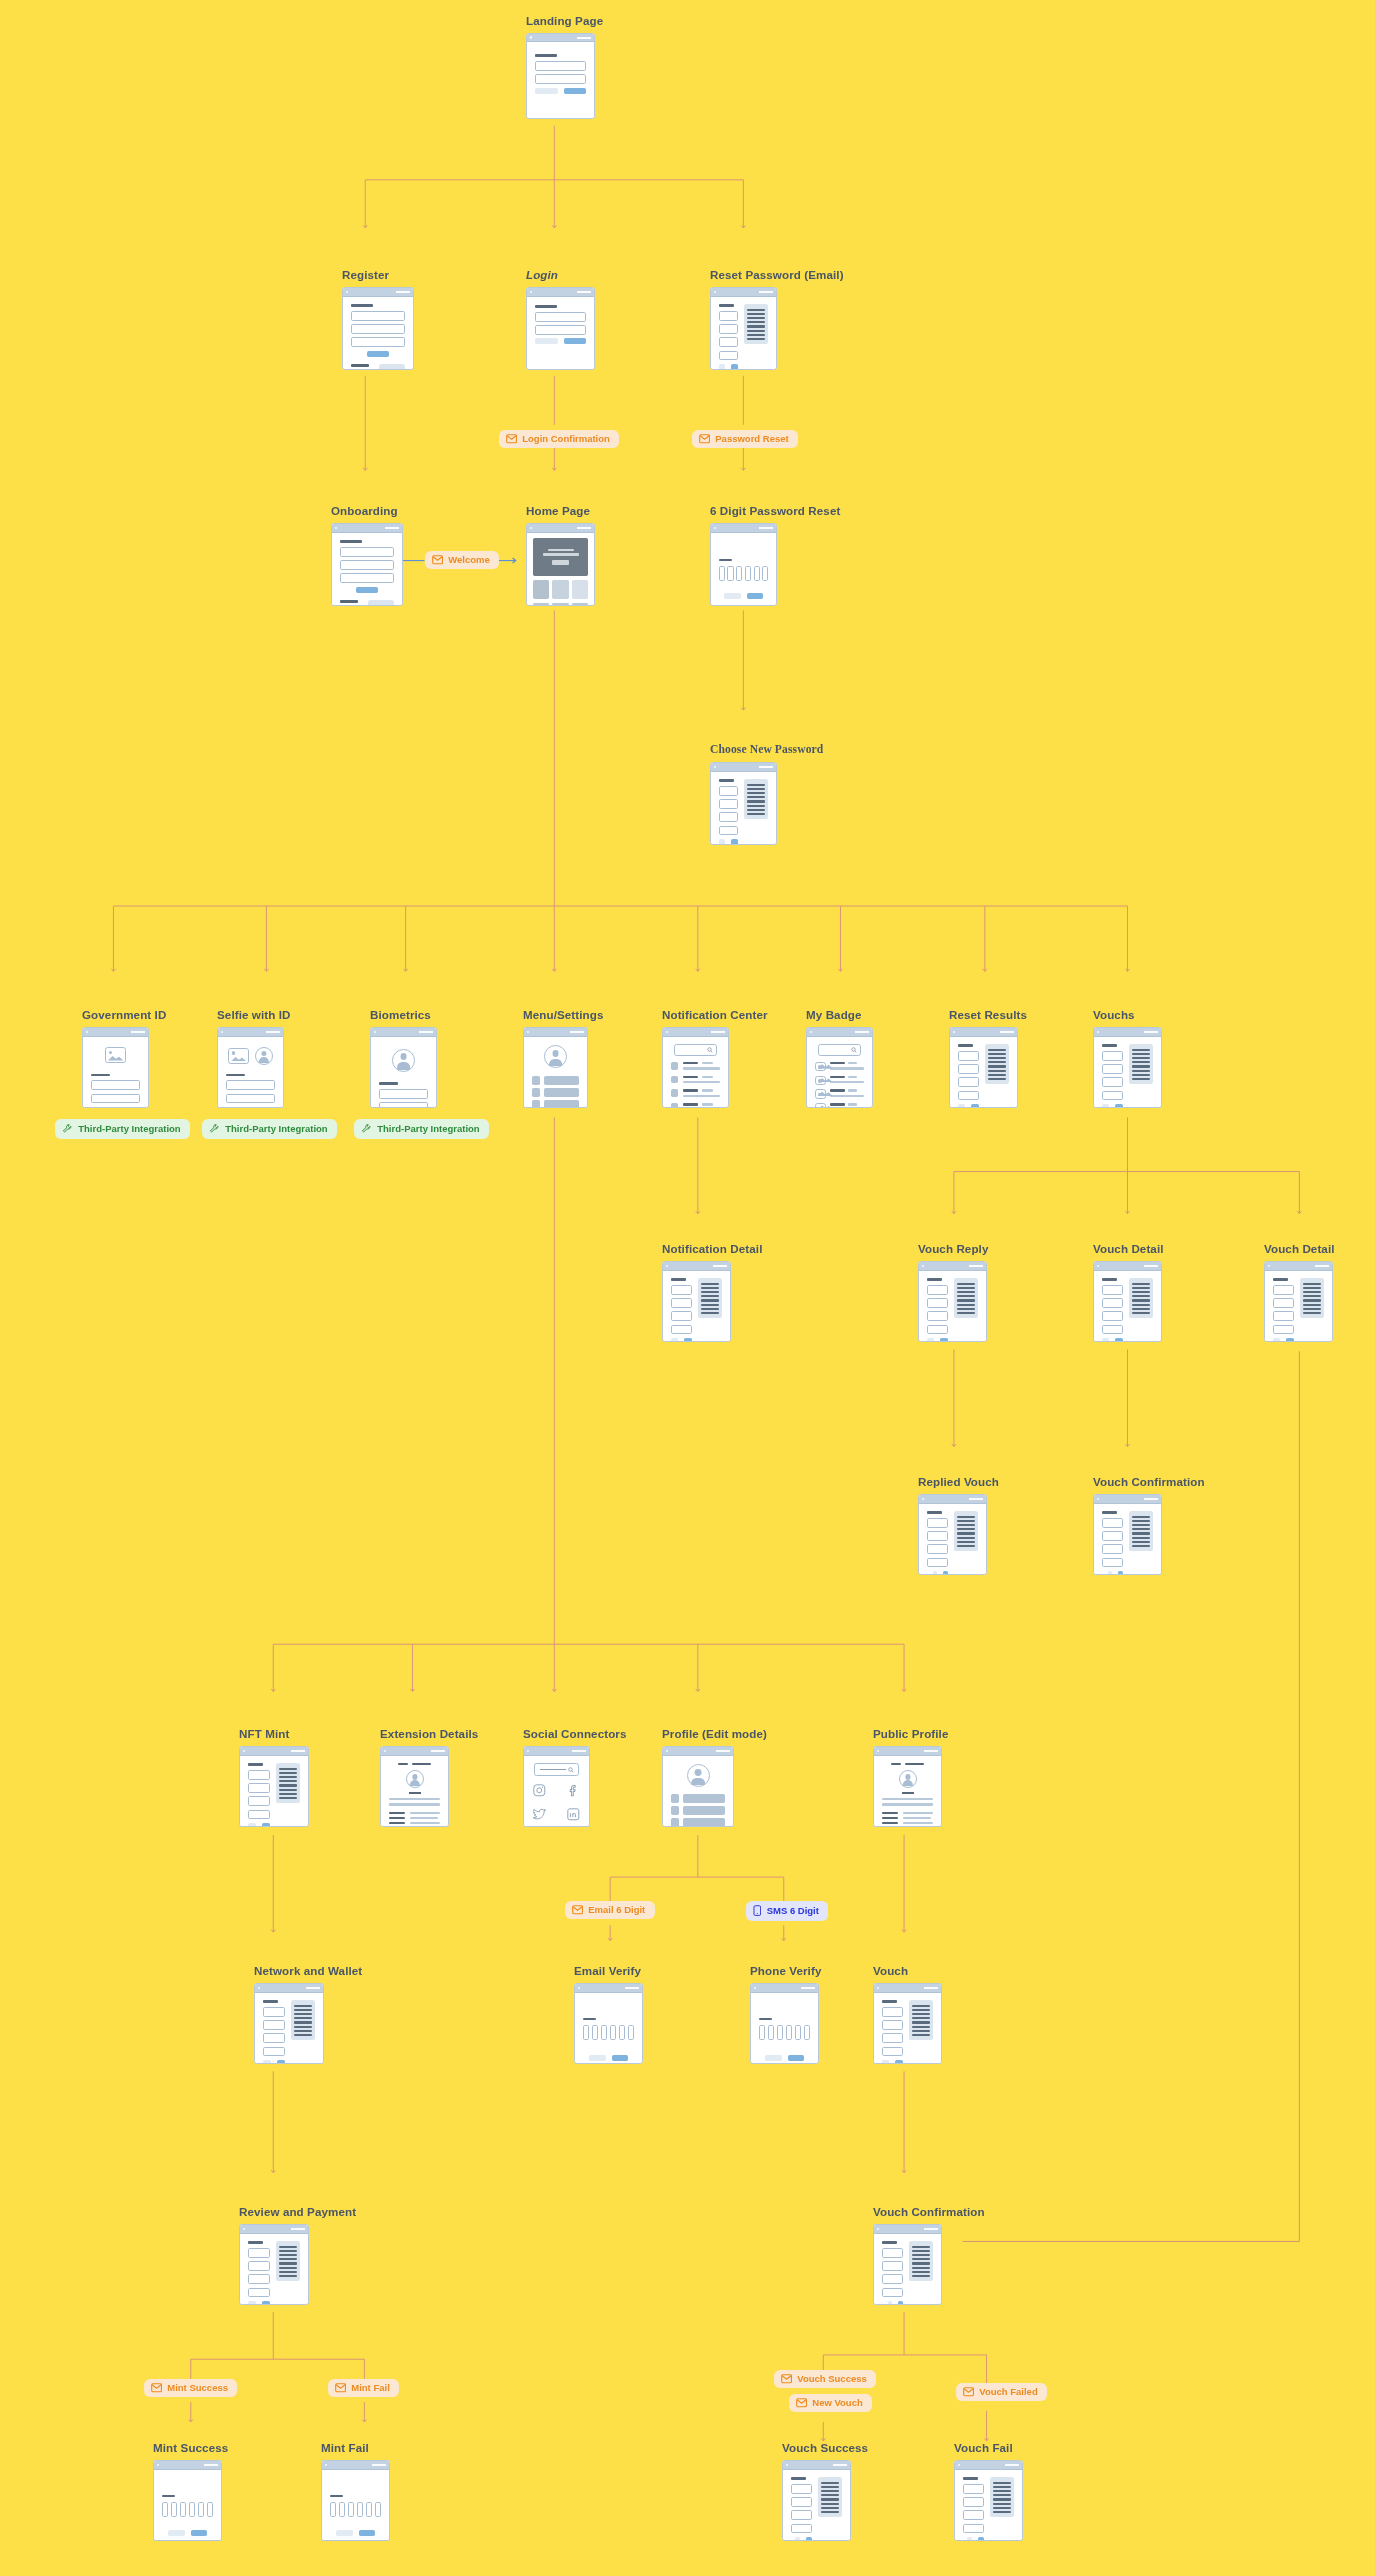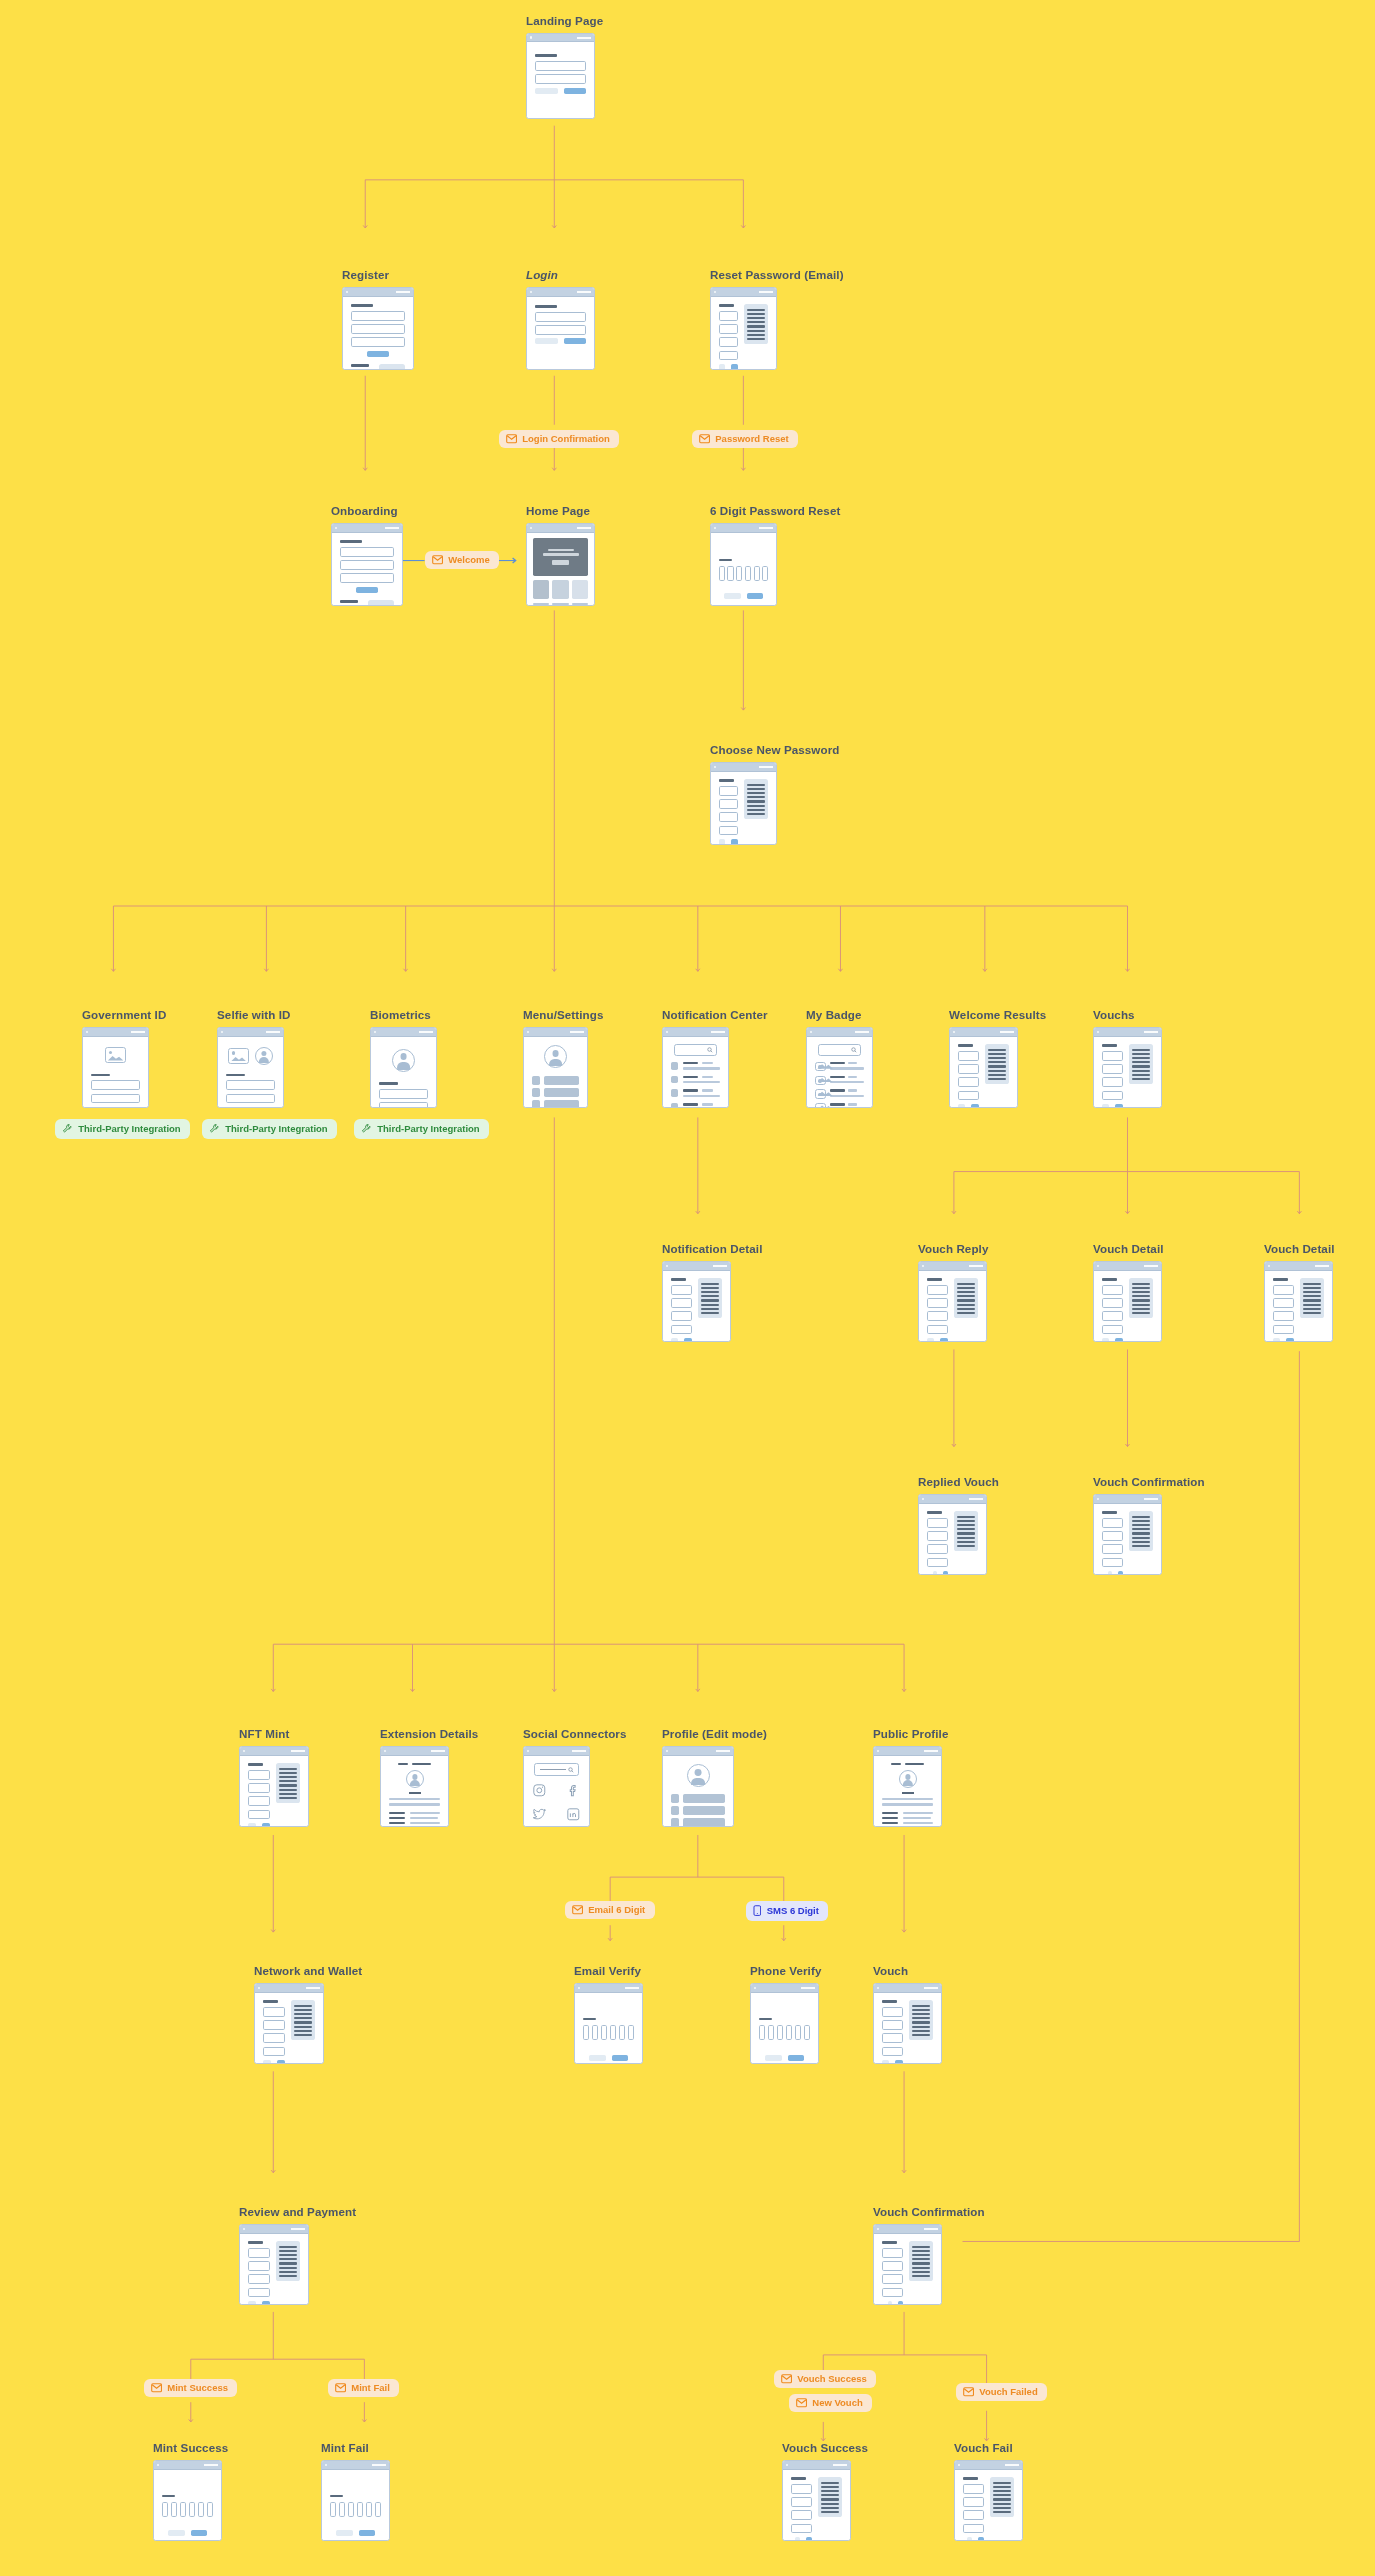--- a/index.html
+++ b/index.html
@@ -383,21 +383,21 @@
             <div class="otp"></div>
         </div>
         <div class="btn-row" style="margin-top:12px;justify-content:center;">
           <div class="btn-a" style="width:16.3px"></div>
             <div class="btn-b" style="width:16.3px"></div>
         </div>
       </div>
     </div>
   </div>
 
-  <div class="node" style="left:710px;top:743px;">
+  <div class="node" style="left:710px;top:743px;font-family:Liberation Serif, serif;">
     <div class="node-title">Choose New Password</div>
     <div class="card" style="width:67px;height:83px;">
       <div class="bar"></div>
       <div class="body" style="padding-top:7.7px;">
         <div class="row-flex">
           <div class="grow">
             <div class="lbl" style="width:15.5px"></div>
             <div class="inp"></div>
               <div class="inp"></div>
               <div class="inp"></div>
@@ -606,21 +606,21 @@
                 <div class="txt-light" style="width:28%"></div>
               </div>
             </div>
           </div>
 
       </div>
     </div>
   </div>
 
   <div class="node" style="left:949px;top:1008px;">
-    <div class="node-title">Welcome Results</div>
+    <div class="node-title">Reset Results</div>
     <div class="card" style="width:69px;height:81px;">
       <div class="bar"></div>
       <div class="body" style="padding-top:7.7px;">
         <div class="row-flex">
           <div class="grow">
             <div class="lbl" style="width:15.5px"></div>
             <div class="inp"></div>
               <div class="inp"></div>
               <div class="inp"></div>
               <div class="inp"></div>

